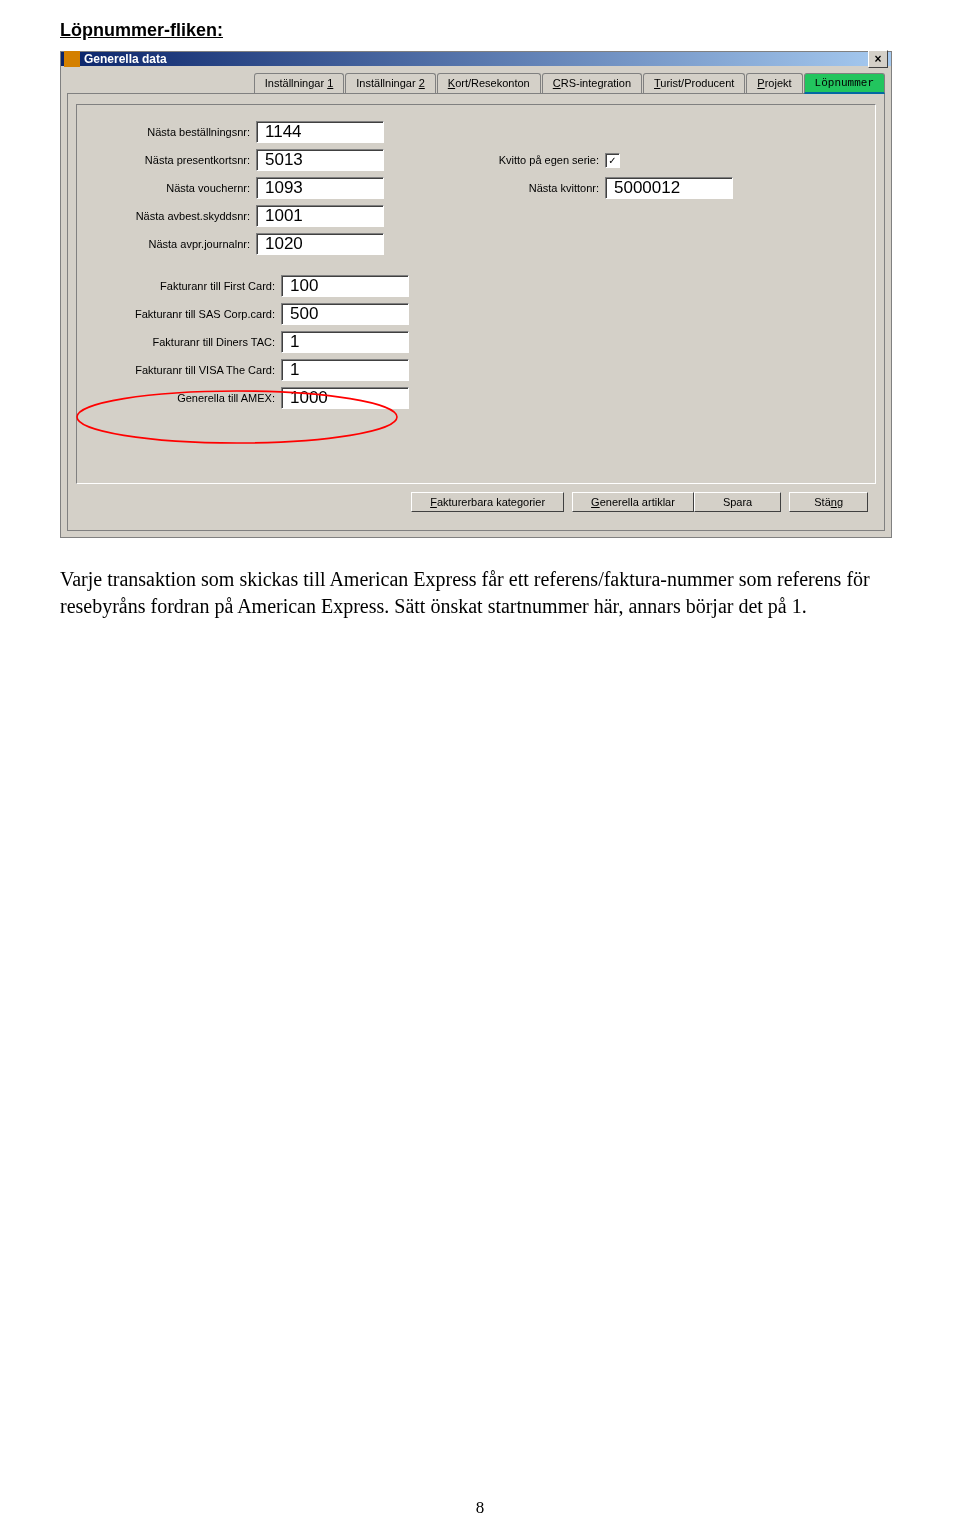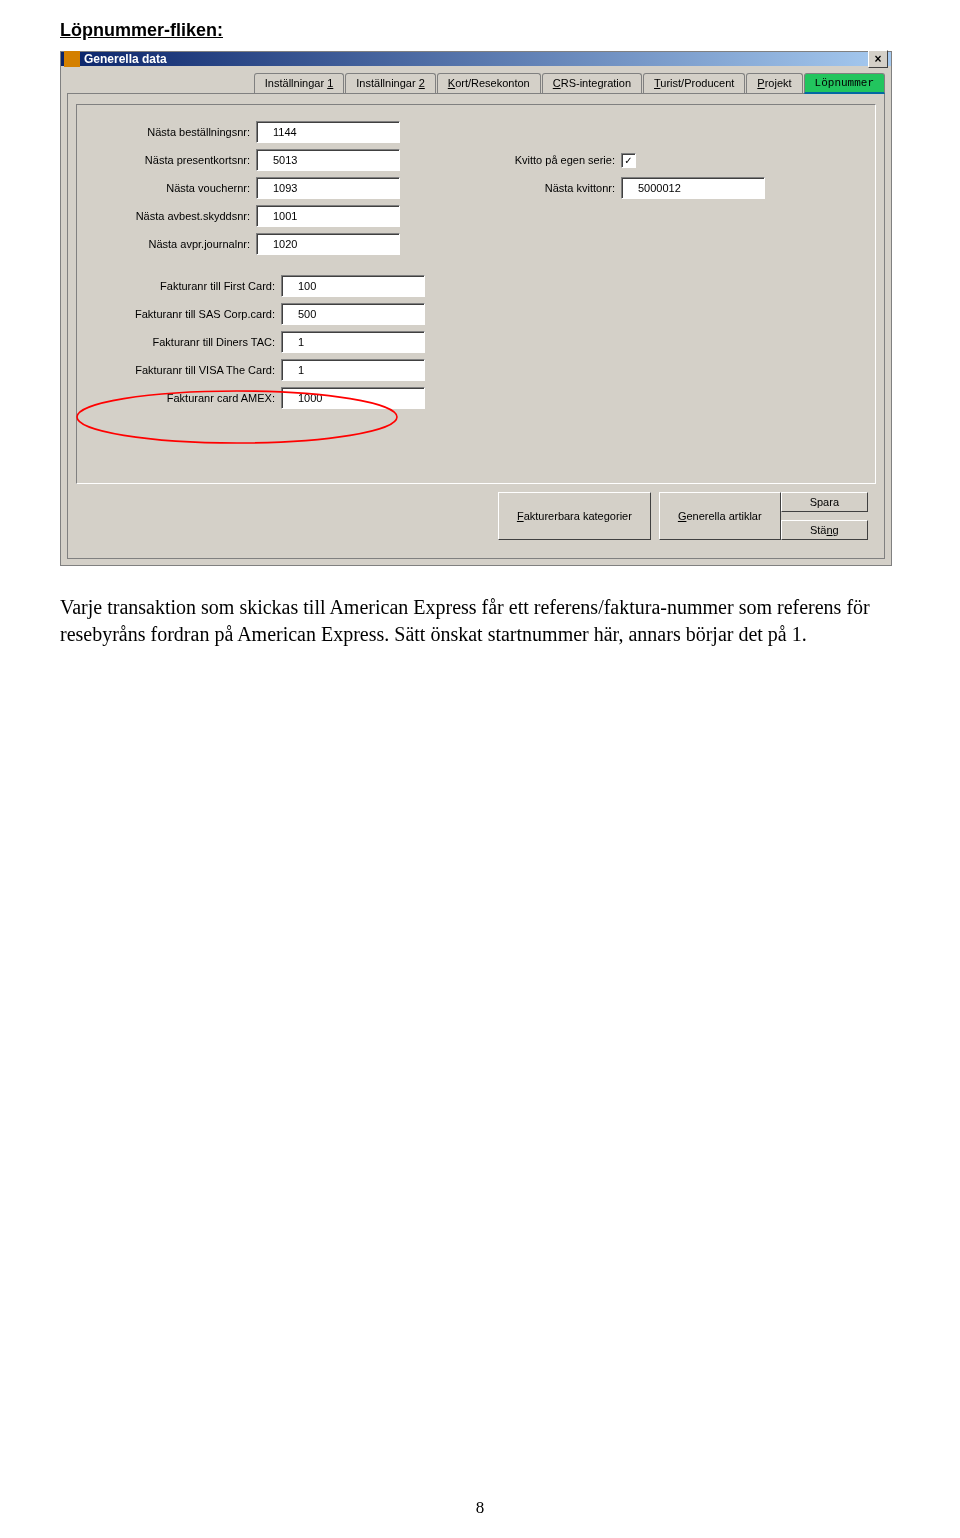--- a/index.html
+++ b/index.html
@@ -117,23 +117,23 @@
   }
   .lbl.wide { width: 180px; }
   .tf {
     width: 110px;
     height: 18px;
     background: #fff;
     border: 1px solid #808080;
     border-right-color: #fff;
     border-bottom-color: #fff;
     box-shadow: inset 1px 1px 0 #404040;
-    padding: 1px 16px;
+    padding: 1px 8px;
     font-family: Tahoma, Arial, sans-serif;
-    font-size: 11px;
+    font-size: 17px;
     box-sizing: content-box;
   }
   .cb {
     width: 13px; height: 13px;
     border: 1px solid #808080;
     border-right-color: #fff;
     border-bottom-color: #fff;
     box-shadow: inset 1px 1px 0 #404040;
     background: #fff;
     display: inline-flex;
@@ -272,37 +272,37 @@
         </div>
       </div>
       <div class="row">
         <div class="pair">
           <span class="lbl wide">Fakturanr till VISA The Card:</span>
           <input class="tf" value="1" style="">
         </div>
       </div>
       <div class="row">
         <div class="pair">
-          <span class="lbl wide">Fakturanr card AMEX:</span>
+          <span class="lbl wide">Generella till AMEX:</span>
           <input class="tf" value="1000" style="">
         </div>
       </div>
 
       <svg class="annot" style="left:-10px; top:280px;" width="350" height="70">
         <ellipse cx="170" cy="32" rx="160" ry="26" fill="none" stroke="#ff0000" stroke-width="1.6"></ellipse>
       </svg>
 
     </div>
 
     <div class="bottom-buttons">
       <div style="display:flex; gap:8px;">
         <button class="btn"><span class="mn">F</span><span>akturerbara kategorier</span></button>
         <button class="btn"><span class="mn">G</span><span>enerella artiklar</span></button>
       </div>
-      <div style="display:flex; gap:8px;flex-direction:column;">
+      <div style="display:flex; gap:8px;">
         <button class="btn" style="padding:3px 28px"><span>Spara</span></button>
         <button class="btn" style="padding:3px 24px"><span>Stä</span><span class="mn">n</span><span>g</span></button>
       </div>
     </div>
   </div>
 </div>
 
 <div class="body-text">Varje transaktion som skickas till American Express får ett referens/faktura-nummer som referens för resebyråns fordran på American Express. Sätt önskat startnummer här, annars börjar det på 1.</div>
 
 <div class="page-num">8</div>

